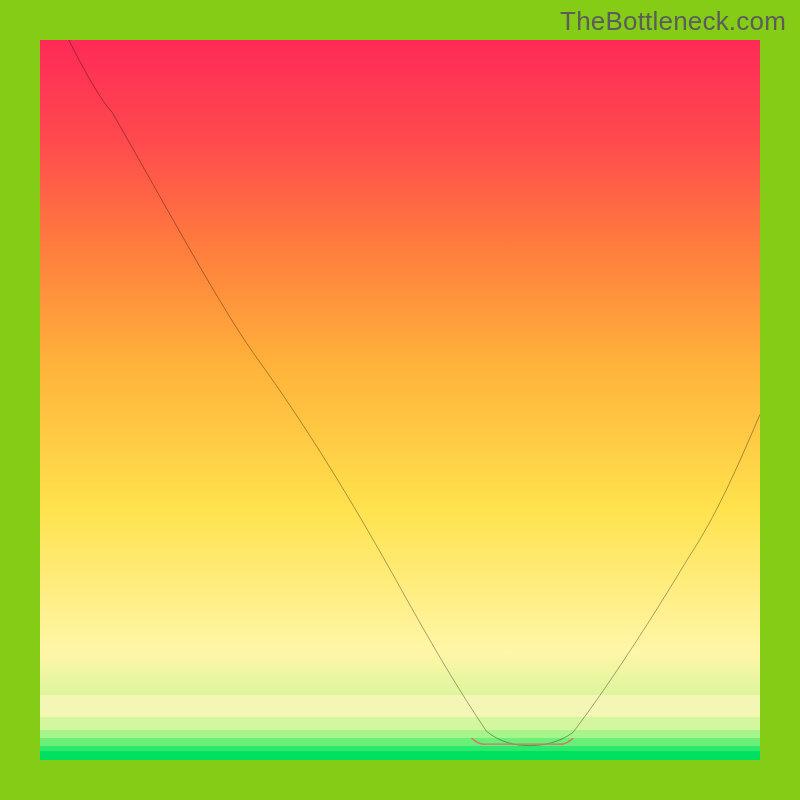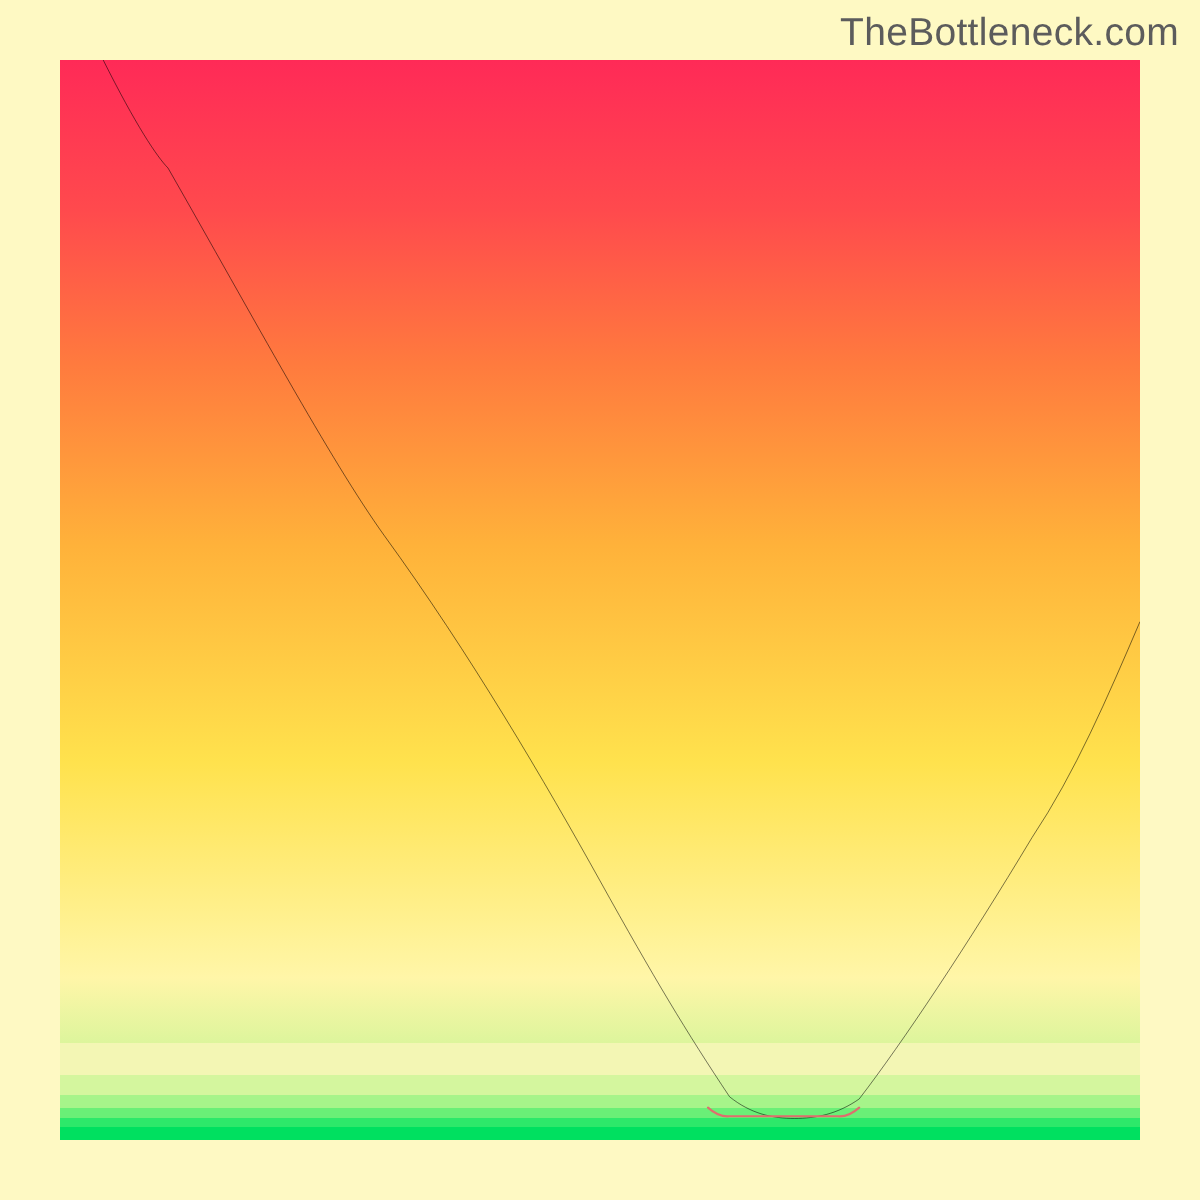--- a/index.html
+++ b/index.html
@@ -8,21 +8,21 @@
     width: 800px;
     height: 800px;
     background: #000;
     overflow: hidden;
     font-family: Arial, Helvetica, sans-serif;
   }
   .frame {
     position: relative;
     width: 800px;
     height: 800px;
-    background: #fef9c3;
+    background: #84cc16;
   }
   .plot-area {
     position: absolute;
     left: 40px;
     top: 40px;
     width: 720px;
     height: 720px;
     
     background:
       linear-gradient(to top,

